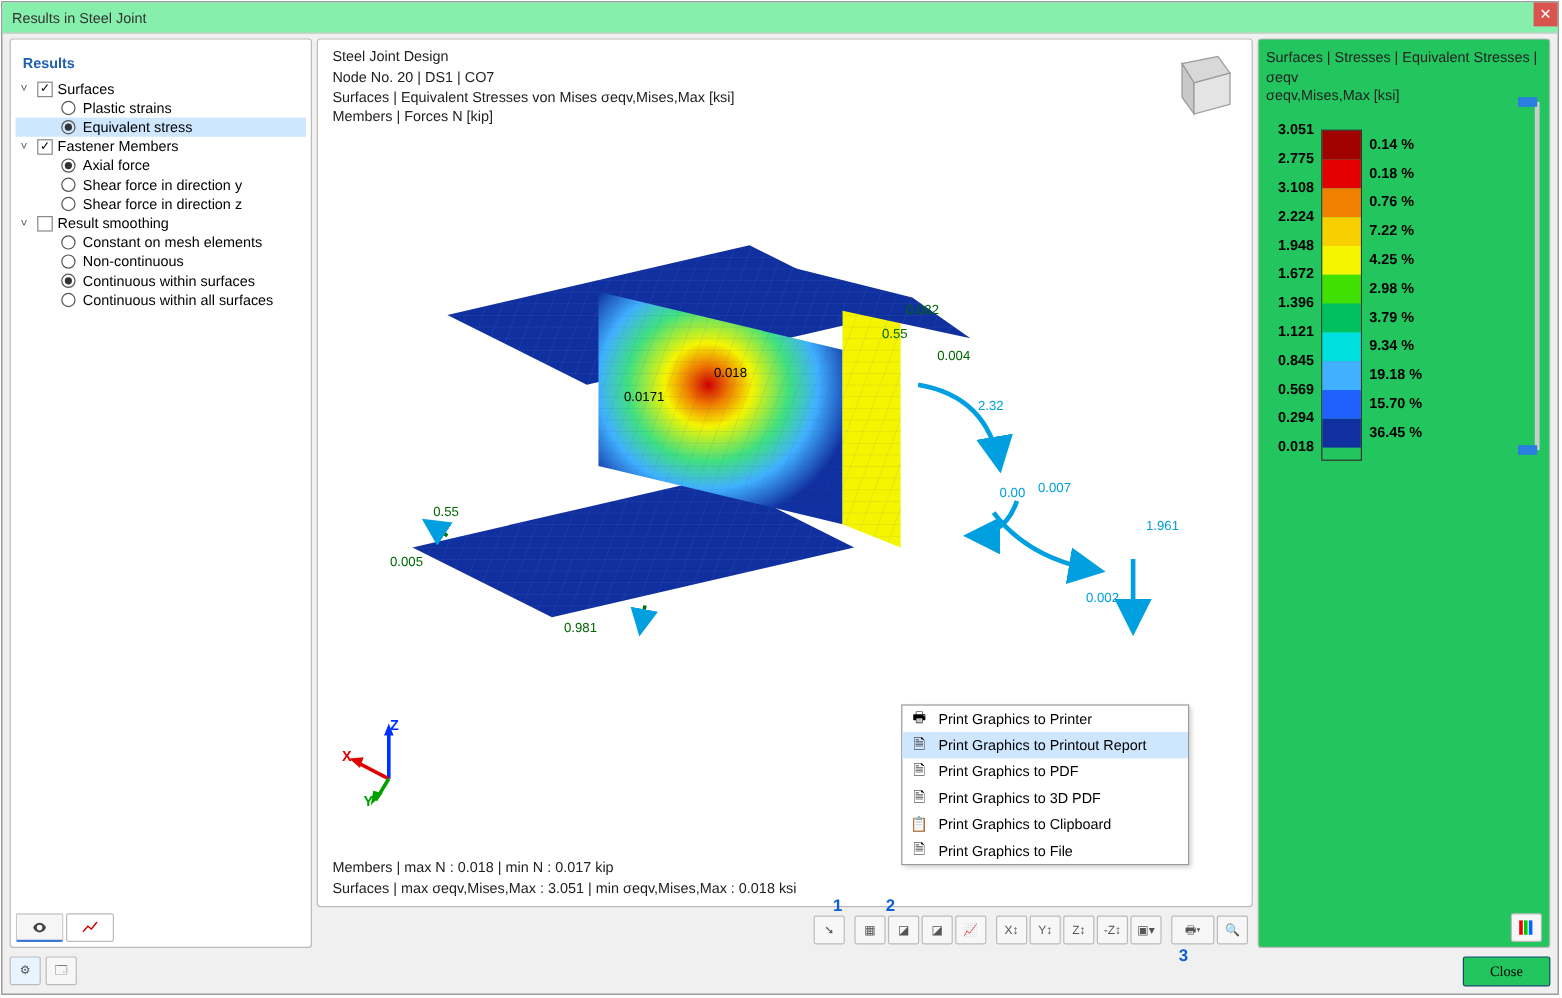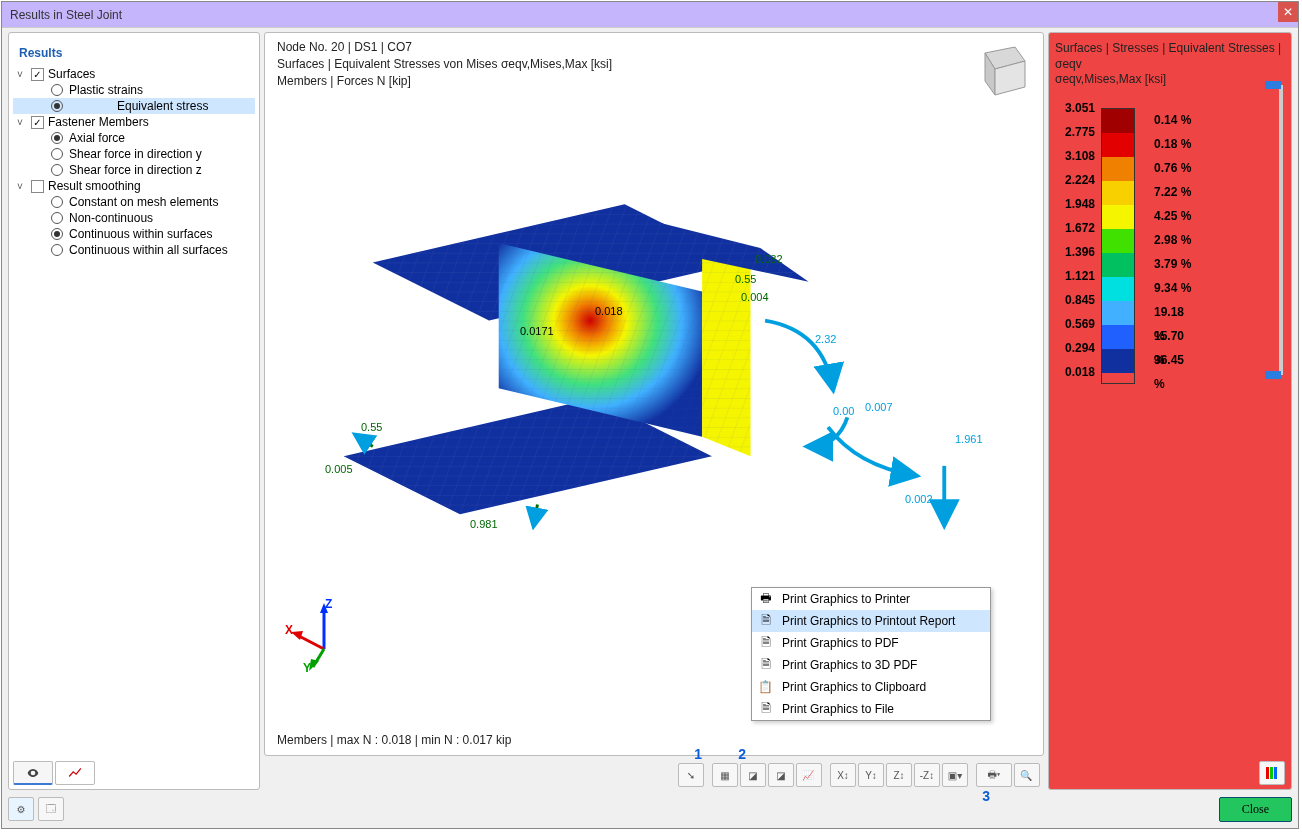--- a/index.html
+++ b/index.html
@@ -1,29 +1,29 @@
 <!DOCTYPE html>
 <html><head>
 <meta charset="utf-8">
 <style>
 * { box-sizing: border-box; margin: 0; padding: 0; font-family: "Segoe UI", Tahoma, sans-serif; font-size: 12px; }
 body { background: #fff; width: 1302px; height: 832px; overflow: hidden; position: relative; }
 .window { border: 1px solid #888; width: 1298px; height: 828px; margin: 1px; position: relative; background: #f0f0f0; }
-.titlebar { height: 26px; background: #c4b5fd; border-bottom: 1px solid #ccc; display: flex; align-items: center; padding: 0 8px; position: relative; }
+.titlebar { height: 26px; background: #86efac; border-bottom: 1px solid #ccc; display: flex; align-items: center; padding: 0 8px; position: relative; }
 .titlebar .title { flex: 1; color: #333; }
 .close-btn { position: absolute; right: 0; top: 0; width: 20px; height: 20px; background: #d9534f; color: #fff; text-align: center; line-height: 20px; cursor: pointer; }
 .main { position: absolute; top: 30px; left: 6px; right: 6px; bottom: 38px; display: flex; gap: 4px; }
 
 
 .left-panel { width: 252px; background: #fff; border: 1px solid #bbb; border-radius: 3px; position: relative; }
 .left-tree { padding: 11px 4px; height: calc(100% - 36px); overflow: auto; }
 .panel-title { font-weight: bold; color: #1e5fb4; padding: 2px 6px 6px; }
 .tree-row { display: flex; align-items: center; padding: 1px 0 1px 4px; cursor: default; white-space: nowrap; }
 .tree-row.lvl2 { padding-left: 38px; }
-.tree-row.selected { background: #cfe6ff; gap: 48px; }
+.tree-row.selected { background: #cfe6ff; }
 .expander { width: 12px; font-size: 10px; color: #555; margin-right: 2px; }
 .chk { width: 13px; height: 13px; border: 1px solid #888; margin-right: 4px; display: inline-flex; align-items: center; justify-content: center; background: #fff; font-size: 10px; }
 .radio { width: 12px; height: 12px; border: 1px solid #555; border-radius: 50%; margin-right: 6px; display: inline-flex; align-items: center; justify-content: center; }
 .radio.sel::after { content: ""; width: 6px; height: 6px; background: #333; border-radius: 50%; }
 .left-tabs { position: absolute; bottom: 4px; left: 4px; display: flex; gap: 2px; }
 .left-tab { width: 40px; height: 24px; border: 1px solid #bbb; background: #fff; display: flex; align-items: center; justify-content: center; border-radius: 2px; }
 .left-tab.active { background: #f6f6f6; border-bottom: 2px solid #3b78d8; }
 
 
 .viewport-wrap { flex: 1; position: relative; display: flex; flex-direction: column; }
@@ -37,28 +37,28 @@
 .tb-btn { width: 26px; height: 24px; border: 1px solid #bbb; background: #f7f7f7; display: flex; align-items: center; justify-content: center; border-radius: 2px; cursor: pointer; font-size: 10px; color: #555; }
 .tb-sep { width: 4px; }
 .annot { position: absolute; font-weight: bold; color: #0b5ed7; font-size: 14px; }
 
 .menu-popup { position: absolute; right: 52px; bottom: 34px; width: 240px; background: #fff; border: 1px solid #999; box-shadow: 2px 2px 4px rgba(0,0,0,0.2); z-index: 50; }
 .menu-row { display: flex; align-items: center; height: 22px; padding: 0 6px; gap: 8px; cursor: pointer; }
 .menu-row.selected { background: #cfe6ff; }
 .menu-icon { width: 16px; height: 16px; display: flex; align-items: center; justify-content: center; }
 
 
-.legend-panel { width: 244px; background: #ef4444; border: 1px solid #bbb; border-radius: 3px; padding: 8px 6px; position: relative; }
+.legend-panel { width: 244px; background: #22c55e; border: 1px solid #bbb; border-radius: 3px; padding: 8px 6px; position: relative; }
 .legend-title { line-height: 1.3; color: #222; margin-bottom: 8px; }
 .legend-body { display: flex; font-weight: bold; }
 .legend-vals { width: 46px; text-align: right; padding-right: 6px; }
 .legend-vals div { height: 24px; line-height: 24px; }
 .legend-colors { display: flex; flex-direction: column; border: 1px solid #333; margin-top: 12px; }
 .leg-bar { width: 32px; height: 24px; }
-.legend-pcts { width: 60px; padding-left: 19px; }
+.legend-pcts { width: 60px; padding-left: 6px; }
 .legend-pcts div { height: 24px; line-height: 24px; padding-top:12px; }
 .slider-rail { position: absolute; right: 8px; top: 52px; width: 4px; height: 290px; background: #ccc; }
 .slider-thumb { position: absolute; width: 16px; height: 8px; background: #2a7de1; right: 2px; }
 
 .leg-btn-br { position: absolute; bottom: 4px; right: 6px; width: 26px; height: 24px; border: 1px solid #bbb; background: #f7f7f7; border-radius: 2px; display:flex;align-items:center;justify-content:center; }
 
 .footer { position: absolute; left: 6px; right: 6px; bottom: 4px; height: 30px; display: flex; align-items: center; gap: 4px; }
 .footer .close-large { margin-left: auto; padding: 4px 22px; border: 1px solid #0c4a6e; background: #22c55e; border-radius: 2px; cursor: pointer; font-family: Liberation Serif, serif; }
 
 
@@ -150,20 +150,21 @@
           <svg class="ico-trend" viewBox="0 0 24 24">
               <polyline points="2,18 9,10 14,14 22,4" stroke="#c00" stroke-width="2" fill="none"></polyline>
             </svg>
         </div>
       </div>
     </div>
 
     <div class="viewport-wrap">
       <div class="viewport">
         <div class="vp-text">
+          <div>Steel Joint Design</div>
           <div>Node No. 20 | DS1 | CO7</div>
           <div>Surfaces | Equivalent Stresses von Mises σeqv,Mises,Max [ksi]</div>
           <div>Members | Forces N [kip]</div>
         </div>
 
         <div class="vp-nav-cube">
           <svg viewBox="0 0 66 66">
             <polygon points="18,14 48,8 58,22 28,30" fill="#d8d8d8" stroke="#999"></polygon>
             <polygon points="18,14 28,30 28,56 18,42" fill="#c8c8c8" stroke="#999"></polygon>
             <polygon points="28,30 58,22 58,48 28,56" fill="#e4e4e4" stroke="#999"></polygon>
@@ -206,21 +207,21 @@
 
             <path d="M475 170 q60 10 70 70" stroke="#00a0e0" stroke-width="4" fill="none" marker-end="url(#arrow)"></path>
             <path d="M540 280 q30 40 90 50" stroke="#00a0e0" stroke-width="4" fill="none" marker-end="url(#arrow)"></path>
             <path d="M560 270 q-10 30 -40 30" stroke="#00a0e0" stroke-width="4" fill="none" marker-end="url(#arrow)"></path>
             <line x1="660" y1="320" x2="660" y2="380" stroke="#00a0e0" stroke-width="4" marker-end="url(#arrow)"></line>
             <path d="M70 300 l-18 -12" stroke="#007000" stroke-width="3" marker-end="url(#arrow)"></path>
             <path d="M240 360 l-4 22" stroke="#007000" stroke-width="3" marker-end="url(#arrow)"></path>
           </svg>
           <div class="data-label" style="top:110px;left:450px">0.082</div>
           <div class="data-label" style="top:130px;left:430px">0.55</div>
-          <div class="data-label" style="top:148px;left:436px">0.004</div>
+          <div class="data-label" style="top:148px;left:476px">0.004</div>
           <div class="data-label black" style="top:162px;left:290px">0.018</div>
           <div class="data-label black" style="top:182px;left:215px">0.0171</div>
           <div class="data-label blue" style="top:190px;left:510px">2.32</div>
           <div class="data-label blue" style="top:262px;left:528px">0.00</div>
           <div class="data-label blue" style="top:258px;left:560px">0.007</div>
           <div class="data-label blue" style="top:290px;left:650px">1.961</div>
           <div class="data-label blue" style="top:350px;left:600px">0.002</div>
           <div class="data-label" style="top:320px;left:20px">0.005</div>
           <div class="data-label" style="top:278px;left:56px">0.55</div>
           <div class="data-label" style="top:375px;left:165px">0.981</div>
@@ -235,20 +236,21 @@
             <line x1="35" y1="48" x2="24" y2="66" stroke="#00a000" stroke-width="3"></line>
               <polygon points="20,70 30,60 22,58" fill="#00a000"></polygon>
           </svg>
           <span style="position:absolute;top:-4px;left:36px;color:#0030ff;font-weight:bold">Z</span>
           <span style="position:absolute;top:22px;left:-4px;color:#e00000;font-weight:bold">X</span>
           <span style="position:absolute;top:60px;left:14px;color:#00a000;font-weight:bold">Y</span>
         </div>
 
         <div class="status-bottom">
           <div>Members | max N : 0.018 | min N : 0.017 kip</div>
+          <div>Surfaces | max σeqv,Mises,Max : 3.051 | min σeqv,Mises,Max : 0.018 ksi</div>
         </div>
 
         <div class="menu-popup">
           <div class="menu-row">
               <span class="menu-icon">🖶</span>
               <span>Print Graphics to Printer</span>
             </div>
           <div class="menu-row selected">
               <span class="menu-icon">🗎</span>
               <span>Print Graphics to Printout Report</span>

